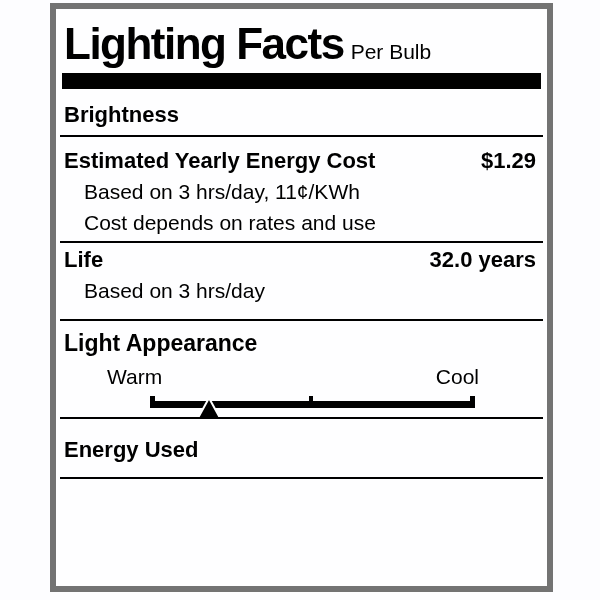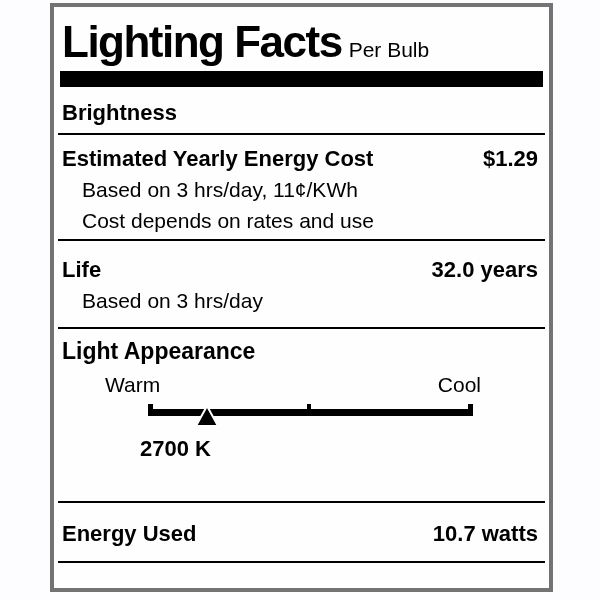--- a/index.html
+++ b/index.html
@@ -6,39 +6,39 @@
   html, body {
     width: 600px; height: 600px;
     background: #fdfdff;
     font-family: "Liberation Sans", sans-serif;
     color: #000;
   }
   .stage { position: relative; width: 600px; height: 600px; }
   .label-box {
     position: absolute; left: 50px; top: 3px;
     width: 503px; height: 589px;
-    border: 4px solid #737373;
+    border: 6px solid #737373;
     background: #fefeff;
   }
   .title-row { height: 64px; padding: 10px 0 0 8px; white-space: nowrap; }
   .title { font-size: 44px; font-weight: bold; letter-spacing: -1.5px; }
   .subtitle { font-size: 21px; margin-left: 7px; }
   .thick-bar { height: 16px; background: #000; margin: 0 6px; }
   .sect {
     border-bottom: 2px solid #000;
     margin: 0 4px;
     padding: 0 7px 0 4px;
     overflow: hidden;
   }
   .flexline { display: flex; justify-content: space-between; align-items: baseline; }
   .bold22 { font-weight: bold; font-size: 22px; }
   .s-brightness { height: 48px; display: flex; justify-content: space-between; align-items: center; padding-top: 6px; gap: 16px; }
   .s-cost { height: 106px; padding-top: 8px; }
-  .s-life { height: 88px; padding-top: 13px; }
-  .s-appearance { height: 174px; padding-top: 7px; position: relative; }
+  .s-life { height: 78px; padding-top: 1px; }
+  .s-appearance { height: 98px; padding-top: 7px; position: relative; }
   .s-energy { height: 60px; display: flex; justify-content: space-between; align-items: center; padding-top: 4px; }
   .mainline { line-height: 31px; }
   .note { font-size: 21px; line-height: 31px; padding-left: 20px; font-weight: normal; }
   .la-heading { font-weight: bold; font-size: 23px; line-height: 30px; }
   .wc-row {
     display: flex; justify-content: space-between;
     margin-top: 8px; padding-left: 43px; padding-right: 57px;
     font-size: 21px; line-height: 22px;
   }
   .scale-svg { position: absolute; left: 4px; top: 75px; width: 491px; height: 24px; }
@@ -91,18 +91,17 @@
         <rect x="406" y="0" width="5" height="12" fill="#000"></rect>
         <rect x="245" y="0" width="4" height="12" fill="#000"></rect>
         <rect x="86" y="5" width="325" height="7" fill="#000"></rect>
         <polygon points="145,2 134,22 156,22" fill="#000" stroke="#fff" stroke-width="2"></polygon>
       </svg>
       <div class="k-label">2700 K</div>
     </div>
 
     <div class="sect s-energy">
       <span class="bold22">Energy Used</span>
-      <span class="bold22">10.7 watts</span>
     </div>
 
     <div></div>
   </div>
 </div>
 
 </body></html>

